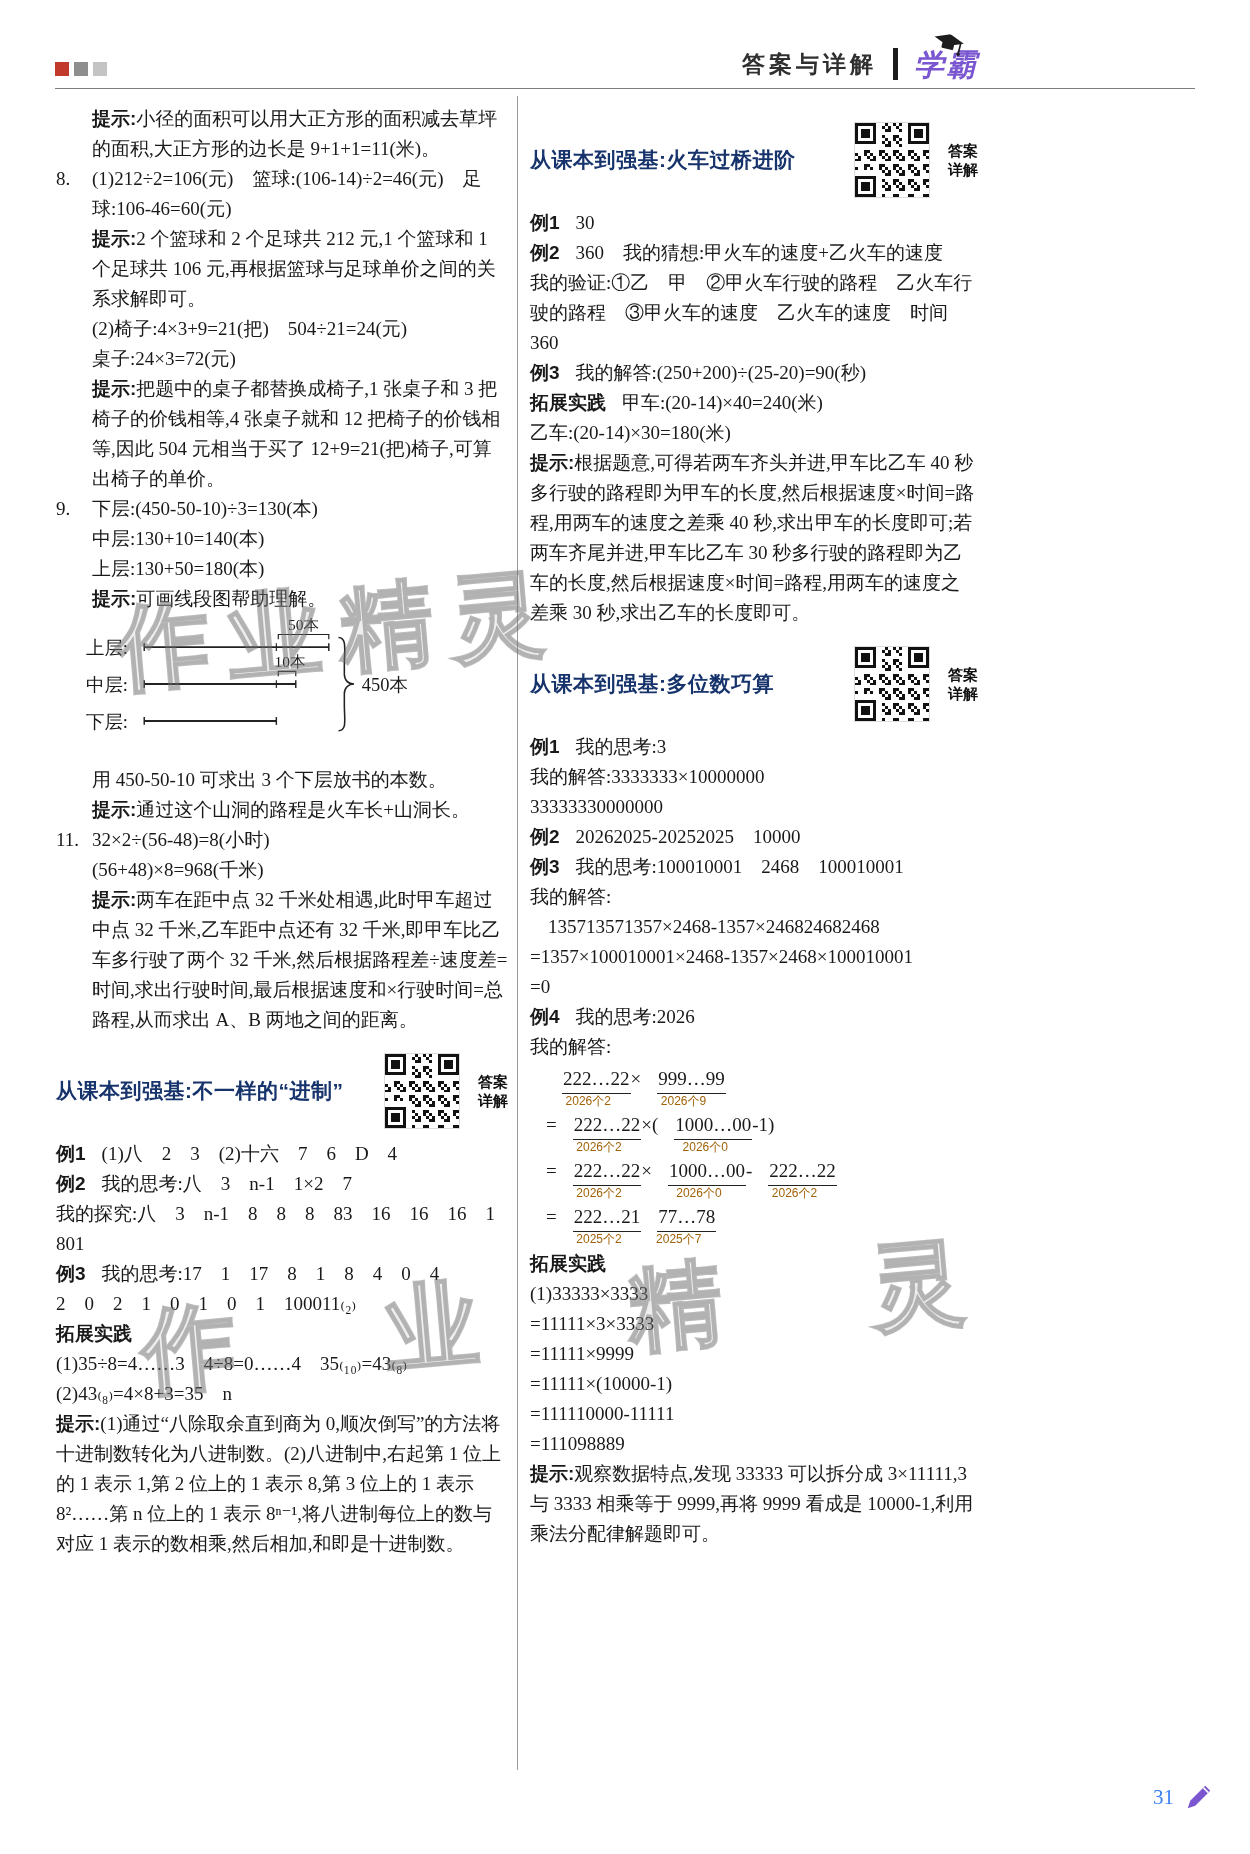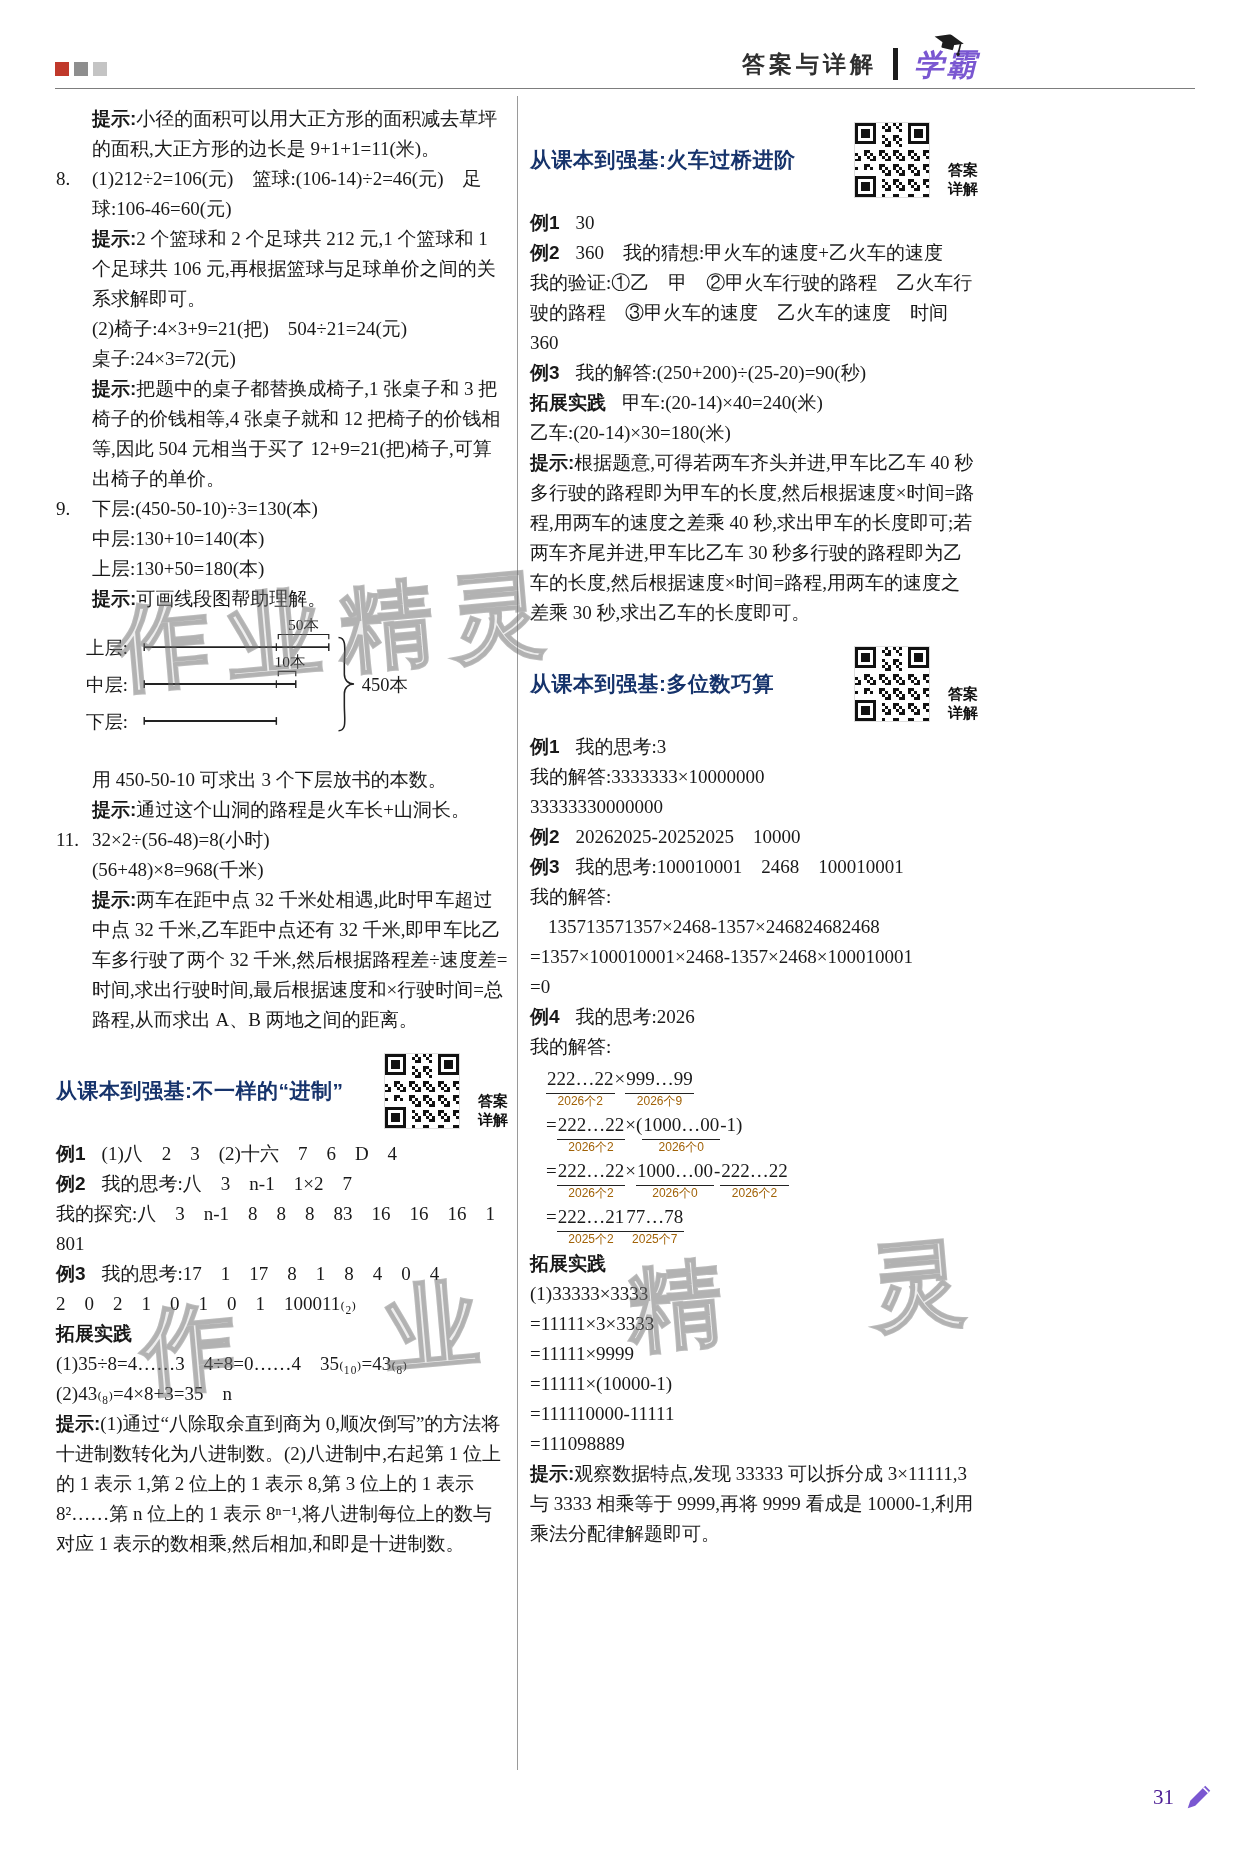--- a/index.html
+++ b/index.html
@@ -29,42 +29,42 @@
   .p { margin: 0; position: relative; }
   .p .lead { font-family: "Liberation Sans", "DejaVu Sans", sans-serif; font-weight: bold; }
   .p.ex .lead { margin-right: 16px; }
   .p.item, .p.sub, .p.hint { padding-left: 36px; }
   .p.item .num { position: absolute; left: 0; top: 0; width: 34px; }
   .p.bold { font-family: "Liberation Sans", "DejaVu Sans", sans-serif; font-weight: bold; }
   .p.indent1 { padding-left: 18px; }
   
   .heading-row { display: flex; align-items: center; justify-content: space-between; margin: 18px 0 10px; }
   .heading-title { font-family: "Liberation Sans", "DejaVu Sans", sans-serif; font-size: 21px; font-weight: bold; color: #16336b; margin: 0; line-height: 28px; white-space: nowrap; letter-spacing: 0.5px; }
-  .qr-block { display: flex; align-items: flex-end; gap: 18px; flex: none; }
+  .qr-block { display: flex; align-items: center; gap: 18px; flex: none; }
   .qr-svg { width: 76px; height: 76px; shape-rendering: crispEdges; border: 1px solid #ddd; }
   .qr-caption { font-family: "Liberation Sans", "DejaVu Sans", sans-serif; font-size: 15px; line-height: 19px; font-weight: 600; color: #111; }
   
   .formula { padding-left: 16px; margin: 3px 0; white-space: nowrap; }
   .seg { display: inline-block; vertical-align: top; text-align: center; }
   .seg .t { display: block; line-height: 28px; }
-  .seg.u .t { border-bottom: 1.5px solid #222; padding: 0 1px; }
+  .seg.u .t { border-bottom: 1.5px solid #222; padding: 0 1px; margin-left: 16px; }
   .seg .lbl { display: block; font-size: 12px; line-height: 14px; font-family: "Liberation Sans", "DejaVu Sans", sans-serif; color: #a16207; }
   
   .diagram { padding-left: 28px; margin: 4px 0 2px; }
   
   .wm {
     position: absolute; font-family: "DejaVu Sans", sans-serif; font-weight: 700; font-size: 94px;
     color: rgba(150,150,150,0.16); -webkit-text-stroke: 2px rgba(105,105,105,0.45);
     transform: rotate(-5deg); white-space: nowrap; pointer-events: none; z-index: 5;
   }
   .wm1 { left: 115px; top: 615px; letter-spacing: 18px; }
   .wm2 { left: 140px; top: 1295px; letter-spacing: 150px; }
   
   .footer { position: absolute; right: 36px; bottom: 42px; display: flex; align-items: center; gap: 10px; }
-  .pagenum { font-size: 21px; color: #4c1d95; }
+  .pagenum { font-size: 21px; color: #3b82f6; }
 </style>
 </head>
 <body>
 
 <div class="sheet">
 
   <div class="print-marks">
     <span class="pm1"></span>
     <span class="pm2"></span>
     <span class="pm3"></span>

